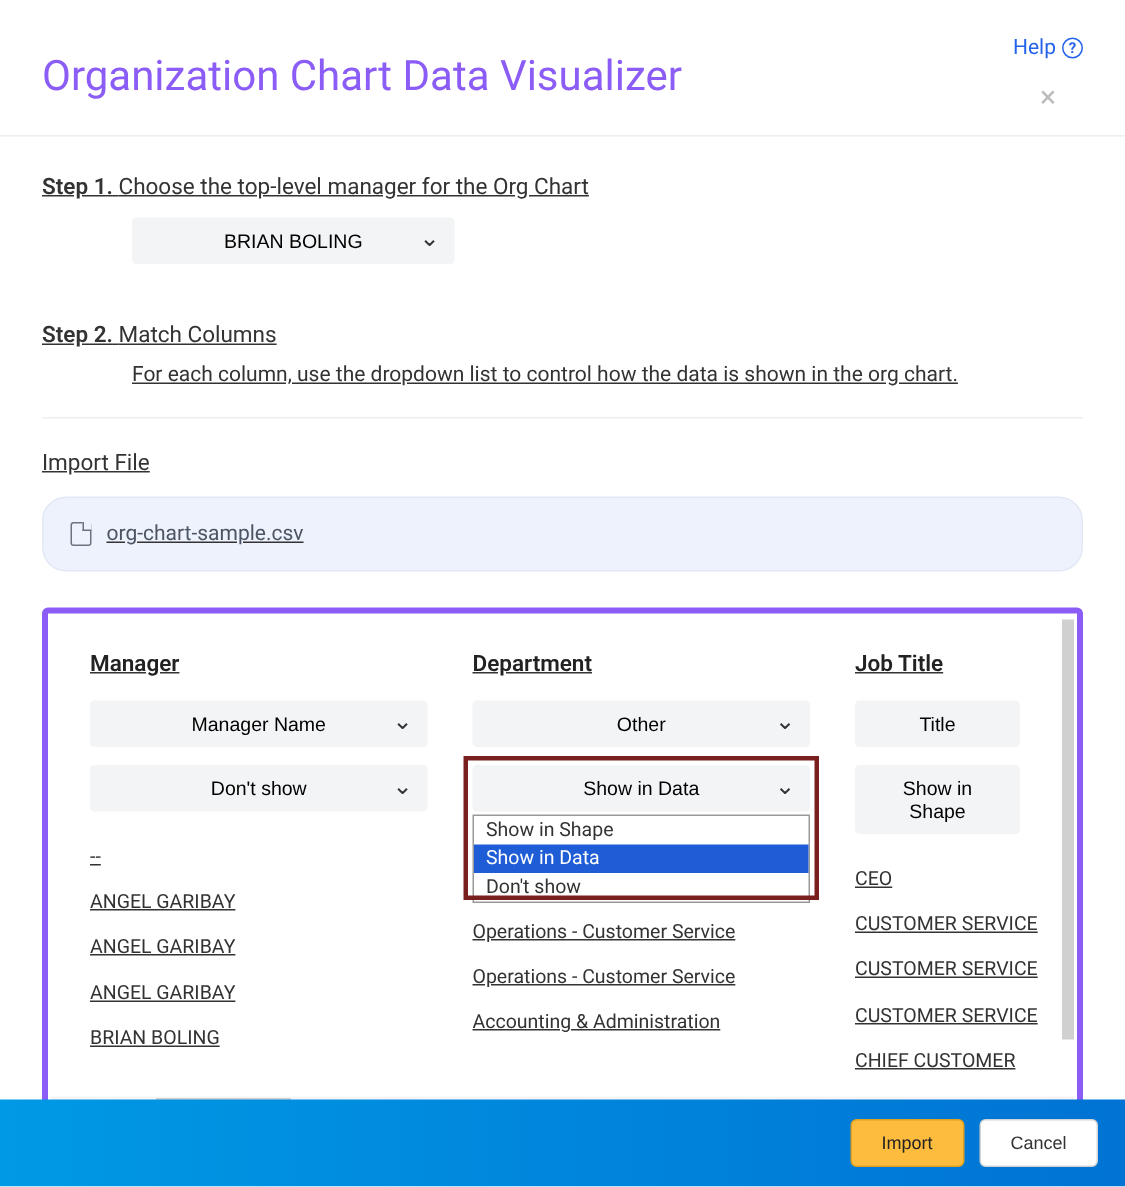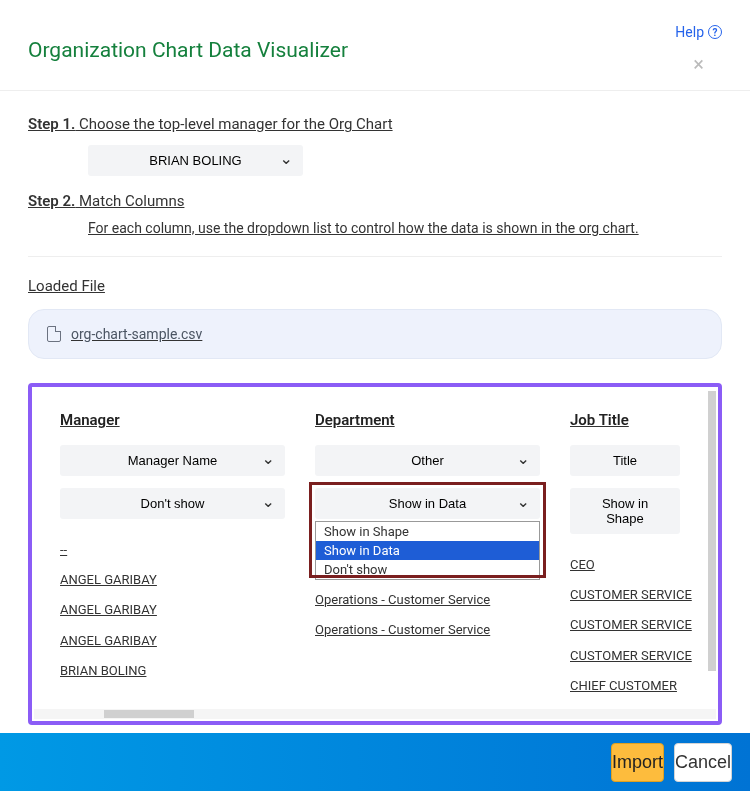--- a/index.html
+++ b/index.html
@@ -14,23 +14,23 @@
     position: relative;
   }
   .header {
     display: flex;
     align-items: center;
     justify-content: space-between;
     padding: 24px 28px 14px 28px;
     border-bottom: 1px solid #eee;
   }
   .title {
-    font-size: 21px;
+    font-size: 28px;
     font-weight: 400;
-    color: #15803d;
+    color: #8b5cf6;
   }
   .header-right {
     display: flex;
     align-items: center;
     gap: 12px;
     flex-direction: column;
   }
   .help-link {
     color: #2563eb;
     font-size: 14px;
@@ -245,22 +245,22 @@
     height: 58px;
     background: linear-gradient(90deg, #0099e5 0%, #0073d4 100%);
     display: flex;
     align-items: center;
     justify-content: flex-end;
     padding: 0 18px;
     gap: 10px;
   }
   .btn {
     border-radius: 4px;
-    padding: 8px 0;
-    font-size: 18px;
+    padding: 8px 20px;
+    font-size: 12px;
     cursor: pointer;
     border: none;
   }
   .btn-primary {
     background: #fdbc3d;
     color: #222;
     border: 1px solid #e0a020;
   }
   .btn-secondary {
     background: #fff;
@@ -289,31 +289,31 @@
       <b>Step 1.</b>
       <span>Choose the top-level manager for the Org Chart</span>
     </div>
     <div class="manager-select-wrap">
       <div class="select-wrap">
         <button class="select">BRIAN BOLING</button>
       </div>
     </div>
   </div>
 
-  <div class="step" style="margin-top:16px;">
+  <div class="step" style="margin-top:38px;">
     <div class="step-line">
       <b>Step 2.</b>
       <span>Match Columns</span>
     </div>
     <div class="step-sub">For each column, use the dropdown list to control how the data is shown in the org chart.</div>
   </div>
 
   <div class="divider"></div>
 
-  <div class="loaded-label">Loaded File</div>
+  <div class="loaded-label">Import File</div>
   <div class="file-box">
     <div class="file-icon"></div>
     <span>org-chart-sample.csv</span>
   </div>
 
   <div class="columns-panel">
     <div class="columns-inner">
 
       <div class="col">
         <div class="col-header">Manager</div>
@@ -338,20 +338,21 @@
             <div class="dropdown-open">
               <div class="opt">Show in Shape</div>
               <div class="opt selected">Show in Data</div>
               <div class="opt">Don't show</div>
             </div>
           </div>
         </div>
         <div class="col-values" style="margin-top:66px;">
           <div class="val">Operations - Customer Service</div>
           <div class="val">Operations - Customer Service</div>
+          <div class="val">Accounting &amp; Administration</div>
         </div>
       </div>
 
       <div class="col">
         <div class="col-header">Job Title</div>
         <div class="select-wrap"><button class="select" style="width:110px;">Title</button></div>
         <div class="select-wrap"><button class="select" style="width:110px;">Show in Shape</button></div>
         <div class="col-values">
           <div class="val">CEO</div>
           <div class="val">CUSTOMER SERVICE</div>

